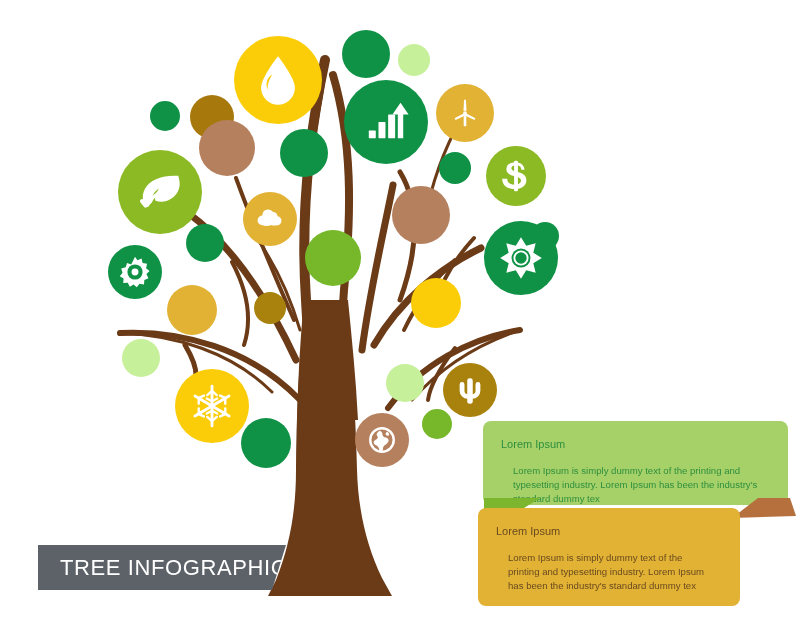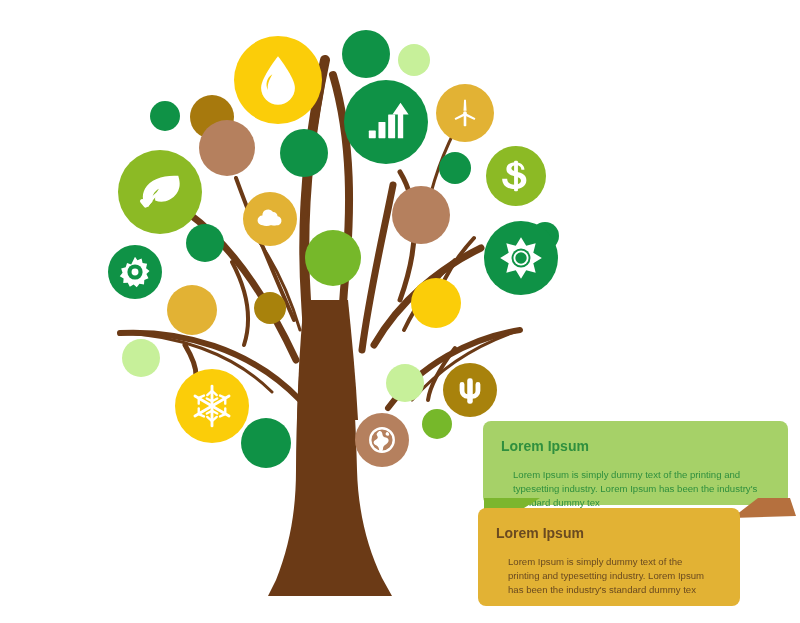--- a/index.html
+++ b/index.html
@@ -25,21 +25,21 @@
   .banner-text{
     color:#ffffff;font-size:22px;letter-spacing:.6px;
     padding-left:22px;white-space:nowrap;font-weight:400;
   }
 
   
   .callout{
     position:absolute;border-radius:8px;
     padding:16px 18px 14px 18px;box-sizing:border-box;
   }
-  .callout .c-title{font-size:14px;margin:0 0 2px 0;font-weight:700;line-height:1.35;}
+  .callout .c-title{font-size:11px;margin:0 0 2px 0;font-weight:400;line-height:1.35;}
   .callout .c-body{font-size:9.6px;margin:12px;line-height:1.45;max-width:268px;}
 
   #callout-green{
     left:483px;top:421px;width:305px;height:84px;
     background:#a6d168;z-index:4;
   }
   #callout-green .c-title,#callout-green .c-body{color:#2f8f3e;}
 
   #callout-gold{
     left:478px;top:508px;width:262px;height:98px;
@@ -260,14 +260,19 @@
   <div class="callout" id="callout-green">
     <p class="c-title">Lorem Ipsum</p>
     <p class="c-body">Lorem Ipsum is simply dummy text of the printing and typesetting industry. Lorem Ipsum has been the industry's standard dummy tex</p>
   </div>
 
   <div class="callout" id="callout-gold">
     <p class="c-title">Lorem Ipsum</p>
     <p class="c-body">Lorem Ipsum is simply dummy text of the printing and typesetting industry. Lorem Ipsum has been the industry's standard dummy tex</p>
   </div>
 
+  <div class="banner-wrap">
+    <div class="banner">
+      <span class="banner-text">TREE INFOGRAPHIC</span>
+    </div>
+  </div>
 
 </div>
 
 </body></html>

